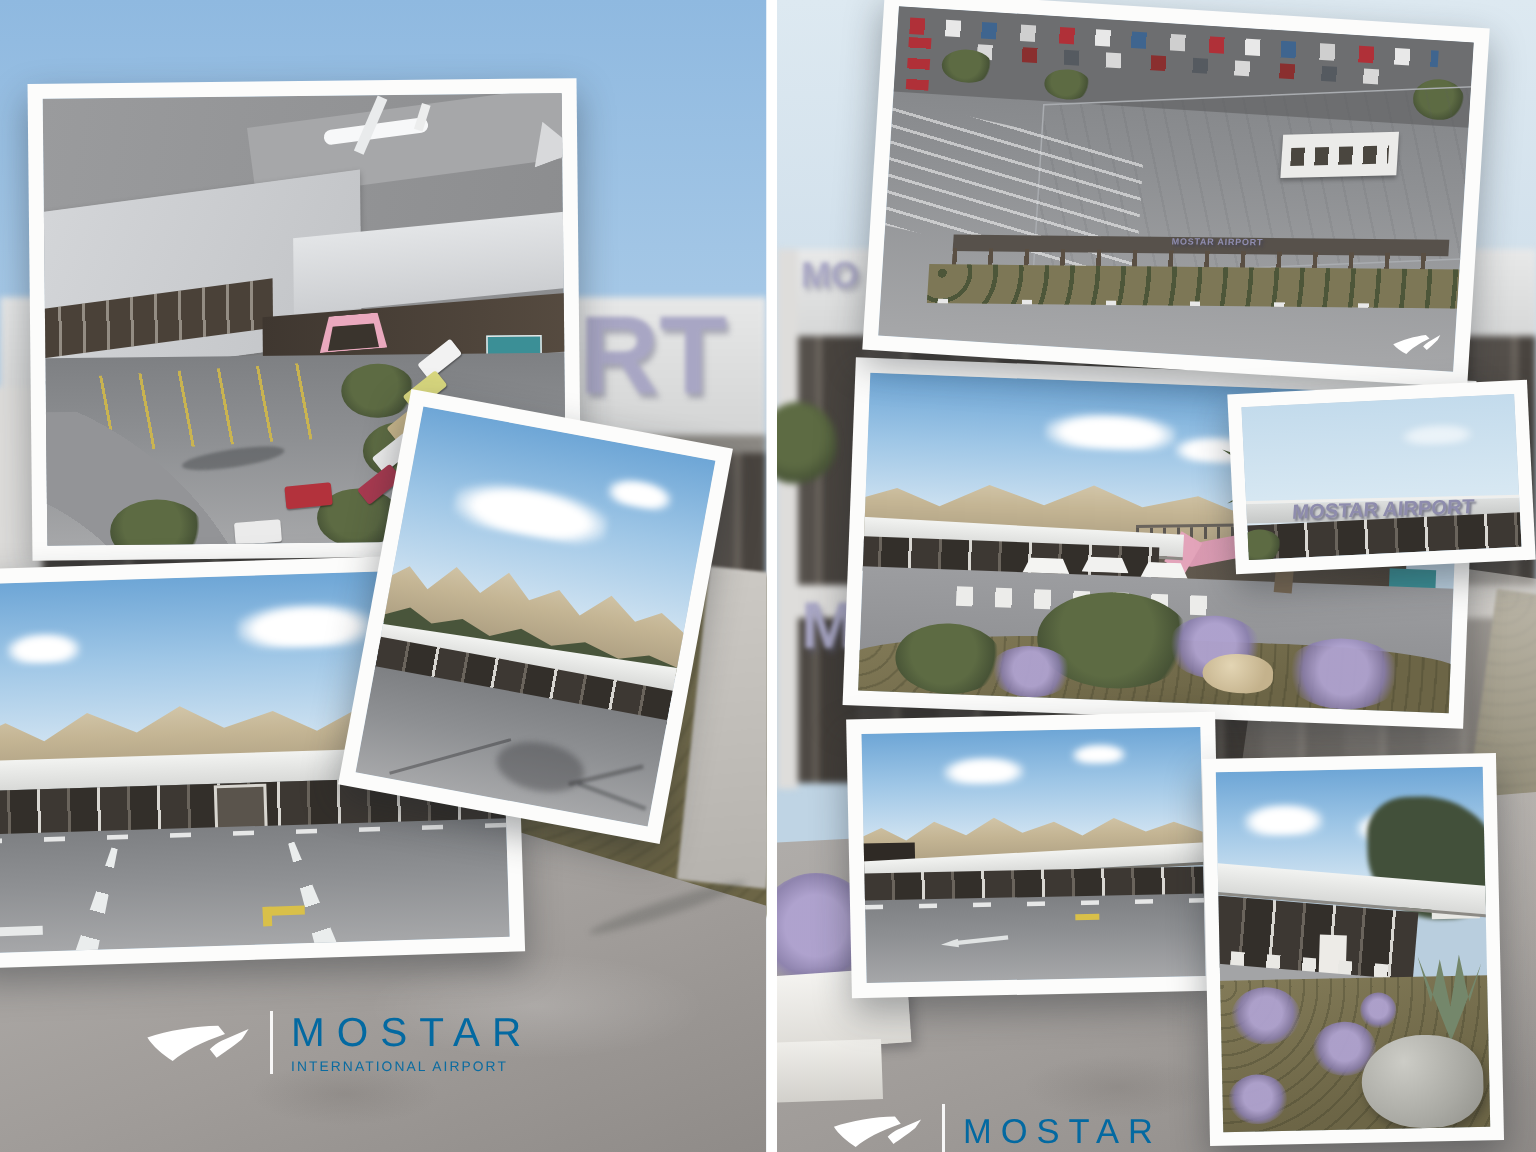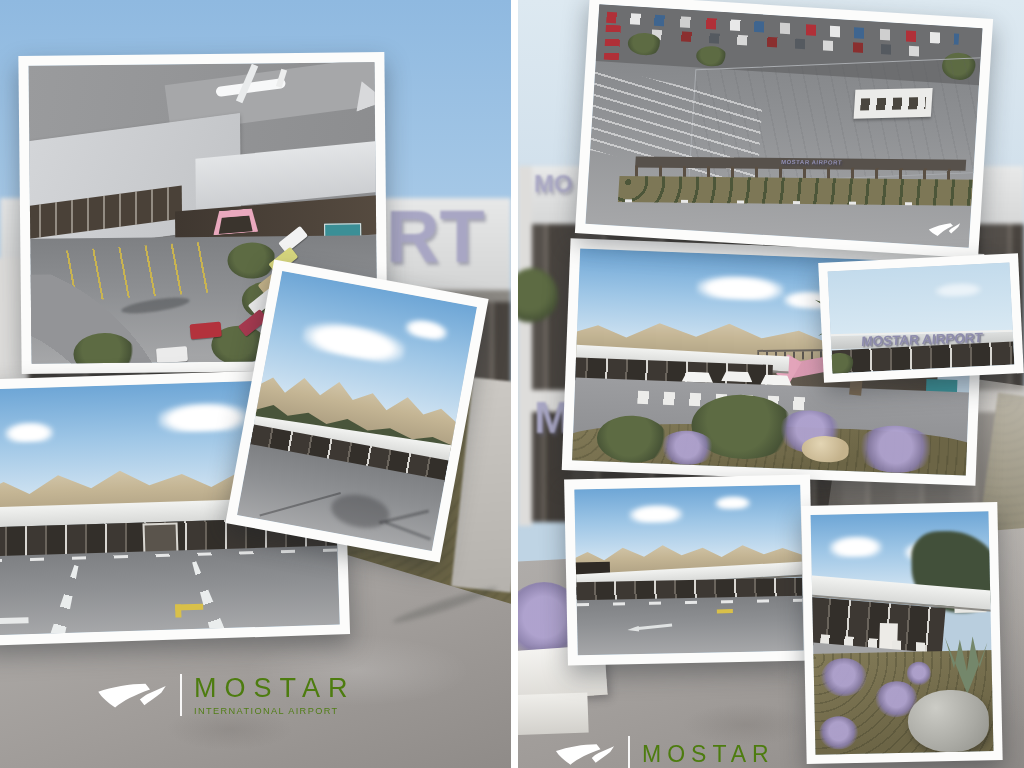--- a/index.html
+++ b/index.html
@@ -18,21 +18,21 @@
   .treeline{clip-path:polygon(0 60%,8% 22%,16% 62%,26% 28%,36% 68%,46% 24%,57% 62%,68% 30%,80% 64%,90% 34%,100% 58%,100% 100%,0 100%);background:#49553b;}
   .canopy{background:linear-gradient(180deg,#f2f3f1,#d8d9d7);}
   .mull{background:repeating-linear-gradient(90deg,#3d3833 0 18px,#6a645c 18px 20px,#332f2a 20px 38px,#d9d7d2 38px 40px);}
   .asphalt{background:linear-gradient(180deg,#7e8083 0%,#8e9093 45%,#a6a7a9 100%);}
   .bush{background:radial-gradient(circle at 45% 40%,#5d6b43 0 45%,#475336 70%,rgba(60,70,45,0) 75%);border-radius:50%;}
   .lav{background:radial-gradient(circle at 50% 45%,rgba(175,162,208,.95) 0 35%,rgba(138,126,176,.85) 58%,rgba(120,110,160,0) 75%);border-radius:50%;}
   .grassy{background-image:repeating-radial-gradient(circle at 5px 4px,rgba(55,55,35,.28) 0 1.5px,transparent 1.5px 9px),linear-gradient(165deg,#837b58,#6c6546 70%);}
   .concreteTex{background-image:radial-gradient(ellipse 120px 40px at 22% 30%,rgba(125,120,116,.28),transparent 70%),radial-gradient(ellipse 160px 50px at 70% 55%,rgba(255,255,255,.16),transparent 70%),radial-gradient(ellipse 90px 30px at 45% 82%,rgba(105,100,96,.22),transparent 70%),linear-gradient(160deg,#b2afac 0%,#a09c99 55%,#8f8b88 100%);}
   .car{position:absolute;border-radius:2px;box-shadow:0 1px 1px rgba(0,0,0,.35);}
   
-  .logo{position:absolute;display:flex;align-items:center;gap:12px;color:#4d7c0f;z-index:9;}
+  .logo{position:absolute;display:flex;align-items:center;gap:12px;color:#0369a1;z-index:9;}
   .logo-bar{width:2px;background:rgba(255,255,255,.92);}
   .brand{font-size:27px;letter-spacing:8px;line-height:1;white-space:nowrap;}
   .brand.small{font-size:23px;letter-spacing:6px;}
   .tagline{font-size:9.2px;letter-spacing:1.4px;margin-top:4px;white-space:nowrap;opacity:.95;}
   .bgsign{font-weight:bold;color:#a8a6c4;text-shadow:2px 3px 3px rgba(95,95,120,.45);filter:blur(1.3px);line-height:1;}
   .roofsign{font-weight:bold;color:#8e8cad;text-shadow:1.5px 1.5px 1.5px rgba(62,62,88,.6);white-space:nowrap;}
 </style>
 </head>
 <body>
 

